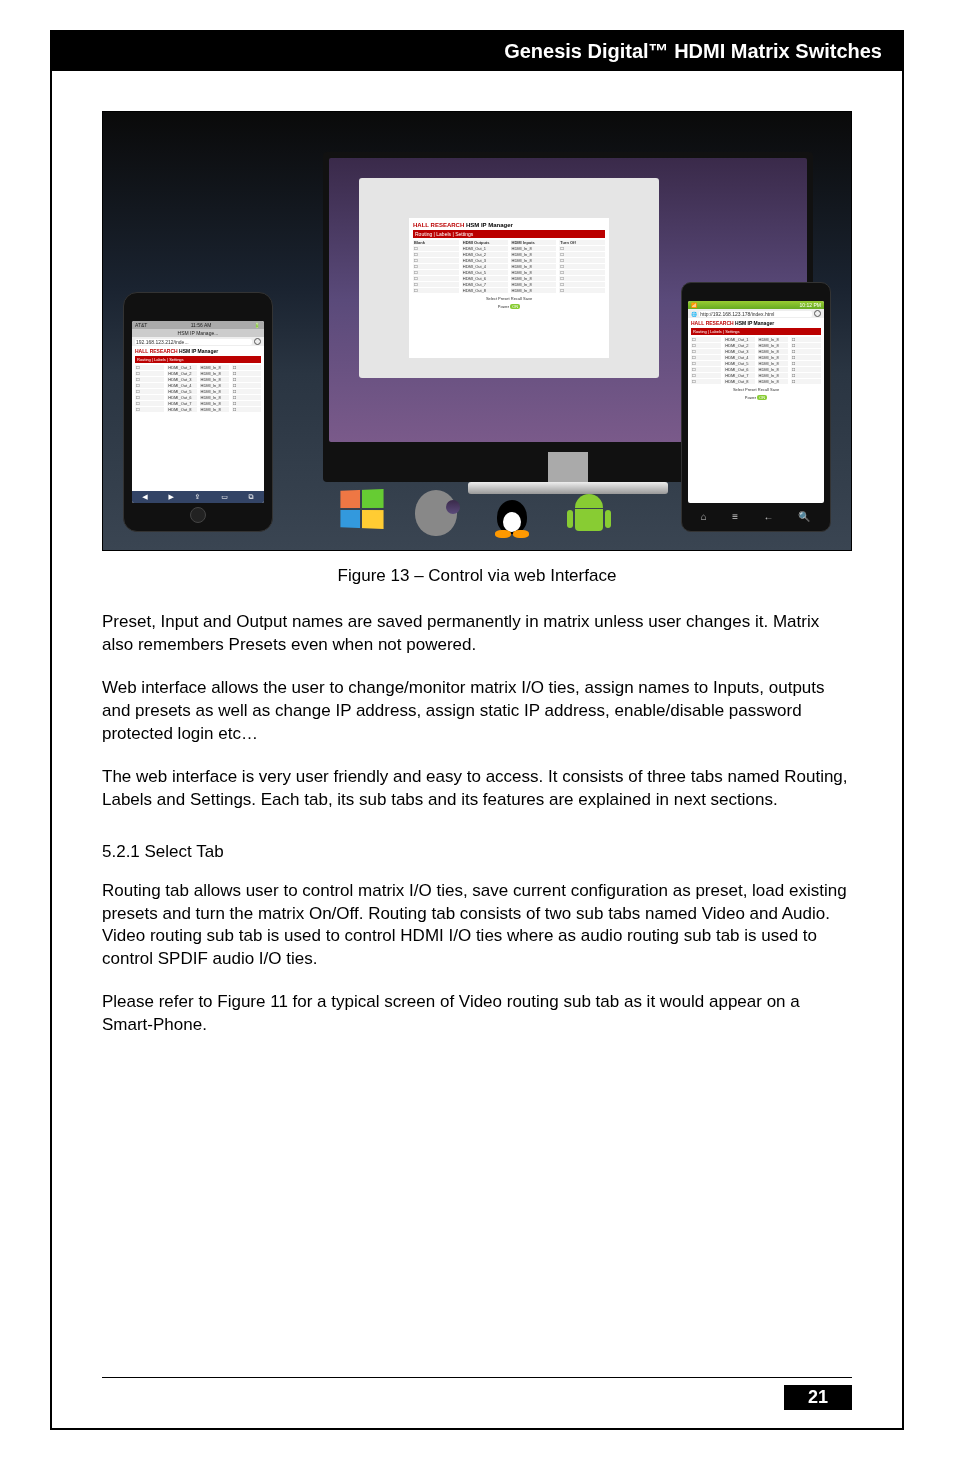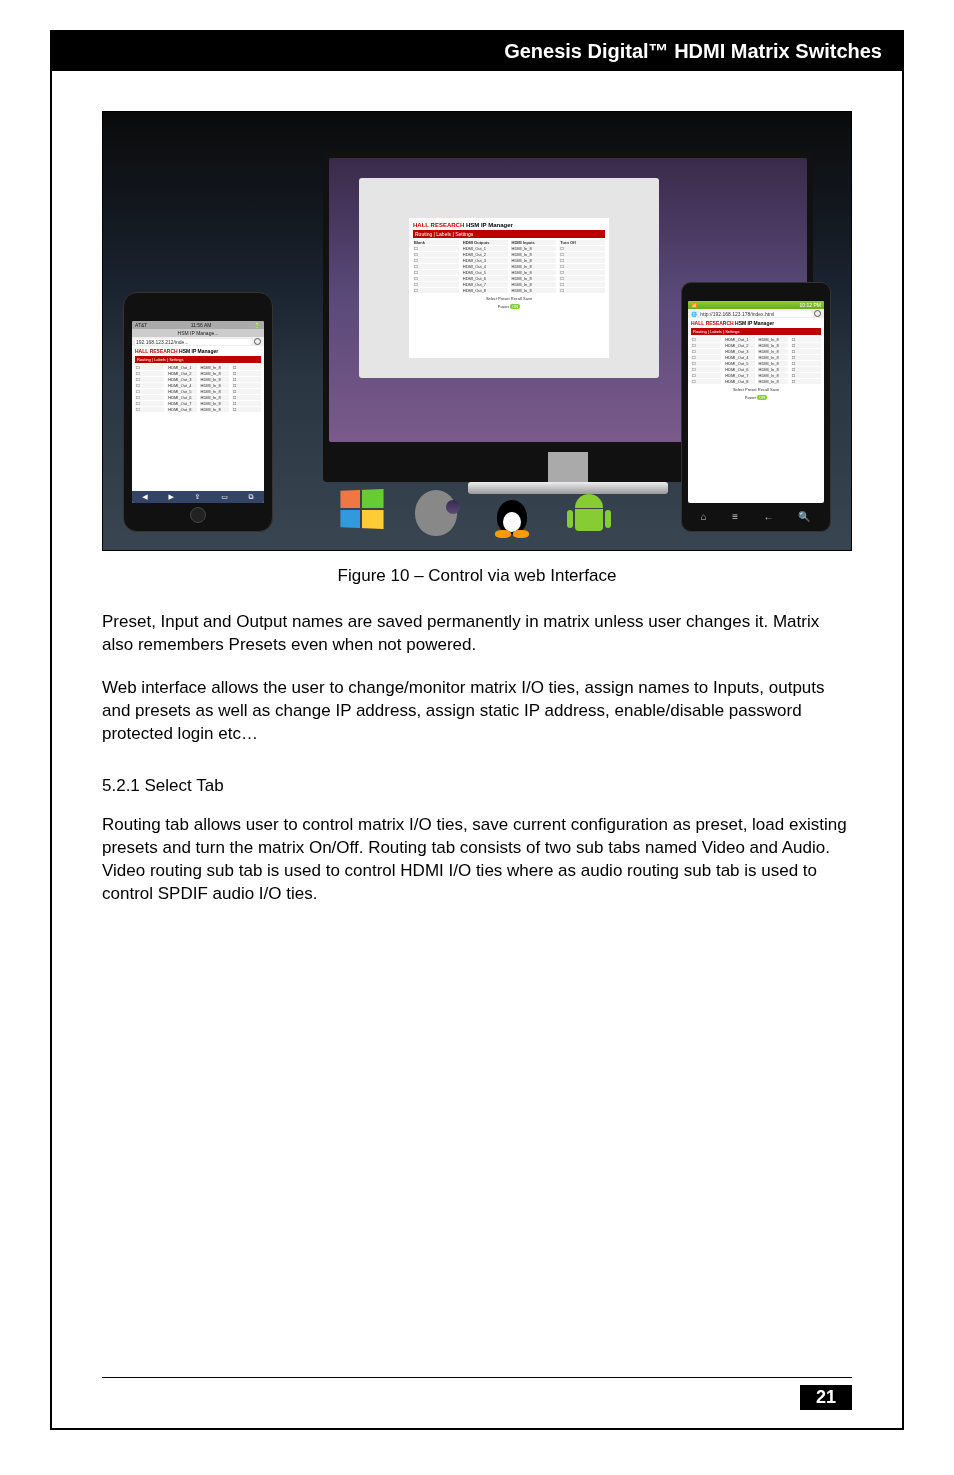--- a/index.html
+++ b/index.html
@@ -350,21 +350,21 @@
     border-top: 1px solid #000;
   }
   .page-num {
     position: absolute;
     right: 50px;
     bottom: 18px;
     background: #000;
     color: #fff;
     font-weight: bold;
     font-size: 18px;
-    padding: 2px 16px;
+    padding: 2px 24px;
   }
 </style>
 </head>
 <body>
 
 <div class="page">
   <div class="header-bar">
     <span>Genesis Digital™ HDMI Matrix Switches</span>
   </div>
 
@@ -640,27 +640,29 @@
           <div class="android">
             <div class="android-head"></div>
             <div class="android-body"></div>
             <div class="android-arm l"></div>
             <div class="android-arm r"></div>
           </div>
         </div>
       </div>
     </div>
 
-    <div class="caption">Figure 10 – Control via web Interface</div>
+    <div class="caption">Figure 13 – Control via web Interface</div>
 
     <p class="body">Preset, Input and Output names are saved permanently in matrix unless user changes it. Matrix also remembers Presets even when not powered.</p>
     <p class="body">Web interface allows the user to change/monitor matrix I/O ties, assign names to Inputs, outputs and presets as well as change IP address, assign static IP address, enable/disable password protected login etc…</p>
+    <p class="body">The web interface is very user friendly and easy to access. It consists of three tabs named Routing, Labels and Settings.  Each tab, its sub tabs and its  features are explained in next sections.</p>
 
     <div class="section-head">5.2.1 Select Tab</div>
 
     <p class="body">Routing tab allows user to control matrix I/O ties, save current configuration as preset, load existing presets and turn the matrix On/Off.  Routing tab consists of two sub tabs named Video and Audio. Video routing sub tab is used to control HDMI I/O ties where as audio routing sub tab is used to control SPDIF audio I/O ties.</p>
 
 
+    <p class="body">Please refer to Figure 11 for a typical screen of Video routing sub tab as it would appear on a Smart-Phone.</p>
   </div>
 
   <div class="footer-line"></div>
   <div class="page-num">21</div>
 </div>
 
 </body></html>

